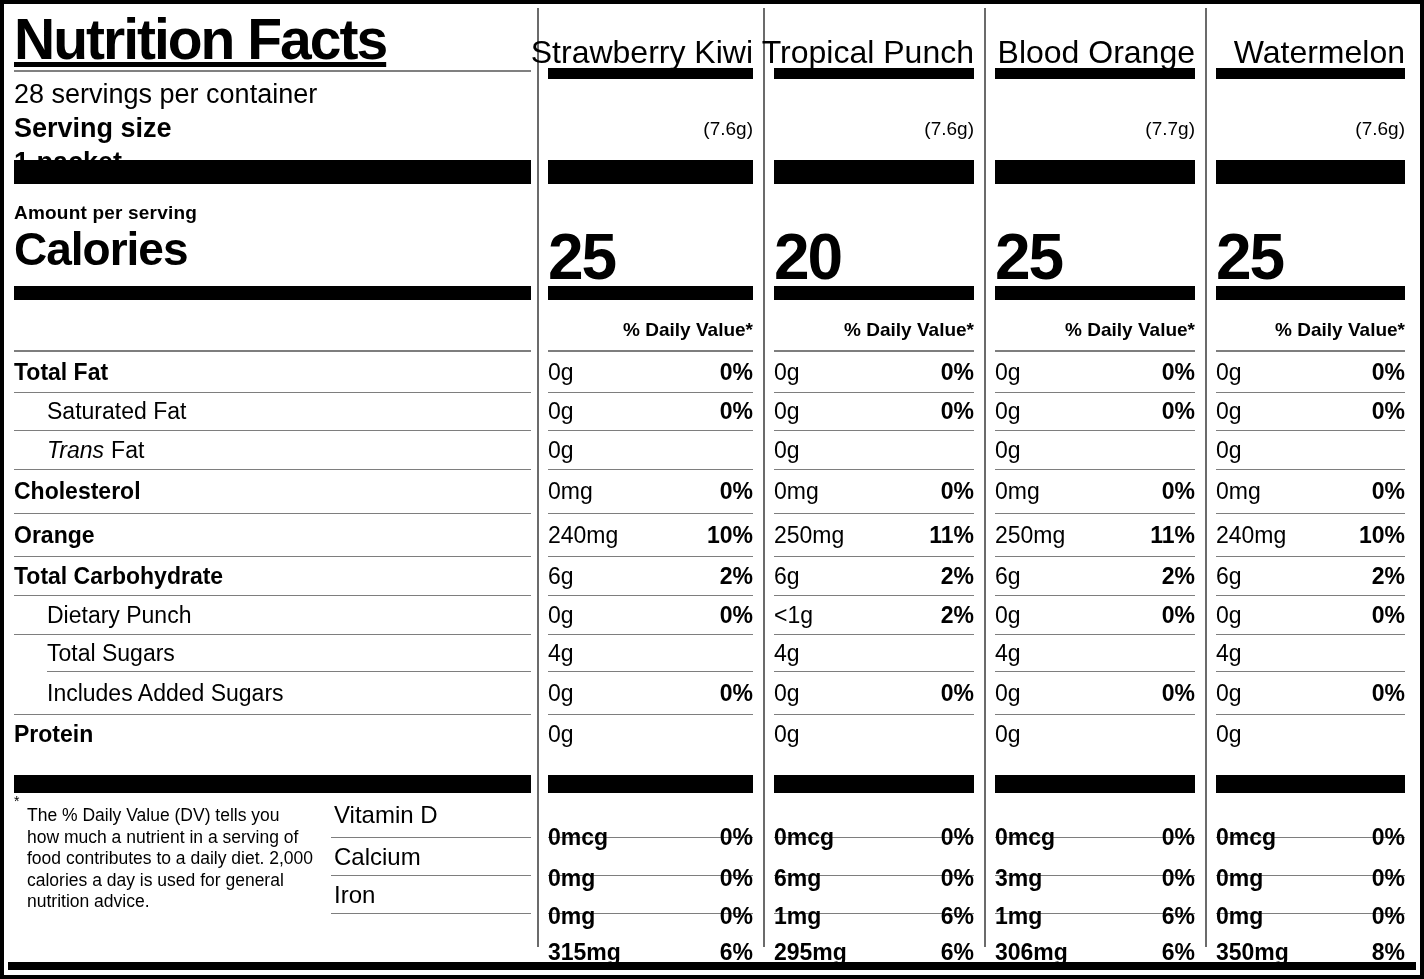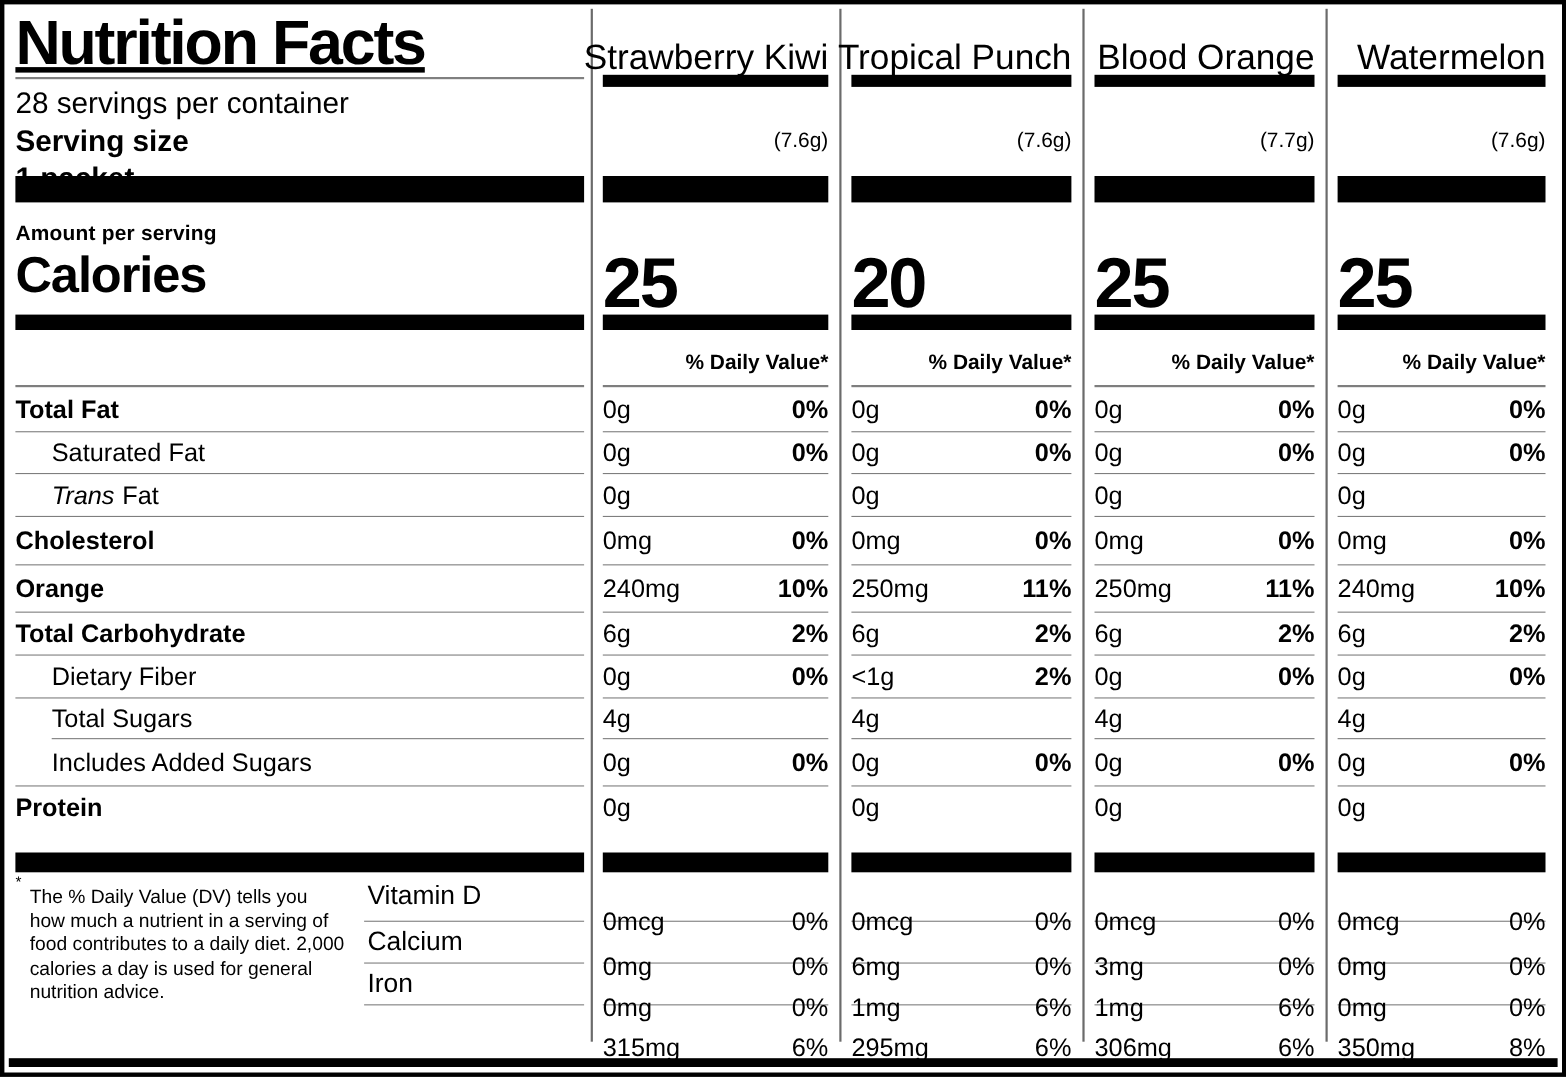--- a/index.html
+++ b/index.html
@@ -63,21 +63,21 @@
   .indent { padding-left:33px; }
   .lrow .it { font-style:italic; }
   .lrow .after-it { margin-left:7px; }
   .ind-rule { border-bottom:none; position:relative; }
   .ind-rule::after { content:""; position:absolute; left:33px; right:0; bottom:0;
                      height:1.5px; background:#7e7e7e; }
 
   
   .vrow { display:flex; justify-content:space-between; align-items:center;
           border-bottom:1.5px solid #7e7e7e; }
-  .vrow .amt, .vrow .vdv { font-size:23px; font-weight:normal;margin-top:44px; }
+  .vrow .amt, .vrow .vdv { font-size:23px; font-weight:bold;margin-top:44px; }
   .h-v1{height:45px}.h-v2{height:38px}.h-v3{height:38px}
   .h-v4{height:33px; border-bottom:none;}
   .leftcol .zoneH { display:flex; position:relative; }
   .footnote { width:317px; padding:12px 16px 0 13px; font-size:17.5px; line-height:21.5px; }
   .fn-marker { position:absolute; left:0; top:0; font-size:14px; }
   .vitlabels { flex:1; }
   .vitlabels .vrow { justify-content:flex-start; font-size:24px; padding-left:3px; }
 
   
   .bottom-gap { height:15px; }
@@ -118,21 +118,21 @@
       <div class="nrow lrow h-chol">
         <span class="lbl-bold">Cholesterol</span>
       </div>
       <div class="nrow lrow h-sod">
         <span class="lbl-bold">Orange</span>
       </div>
       <div class="nrow lrow h-carb">
         <span class="lbl-bold">Total Carbohydrate</span>
       </div>
       <div class="nrow lrow h-fib">
-        <span class="indent">Dietary Fiber</span>
+        <span class="indent">Dietary Punch</span>
       </div>
       <div class="nrow lrow h-sug ind-rule">
         <span class="indent">Total Sugars</span>
       </div>
       <div class="nrow lrow h-add">
         <span class="indent">Includes Added Sugars</span>
       </div>
       <div class="nrow lrow h-pro">
         <span class="lbl-bold">Protein</span>
       </div>

